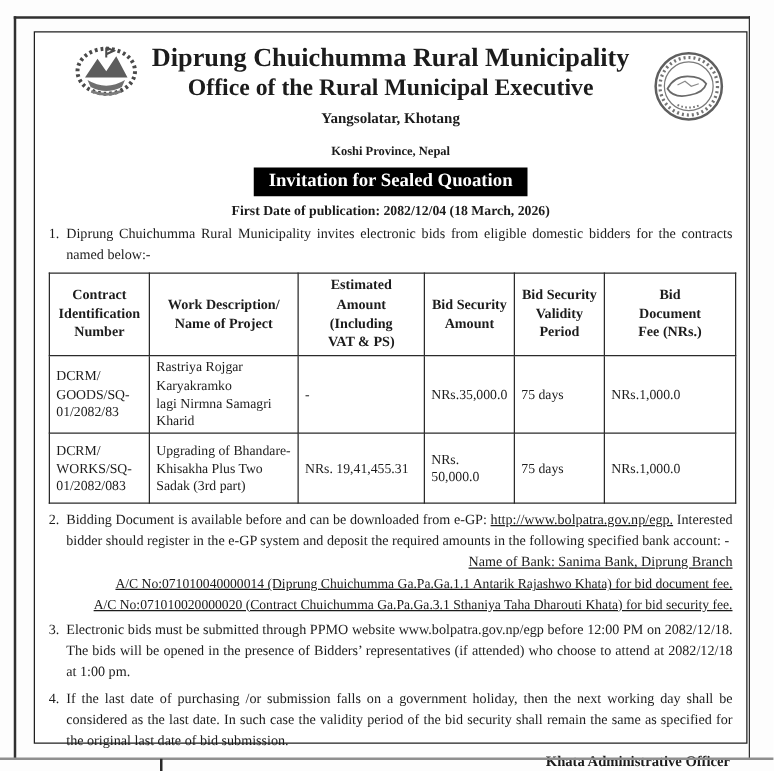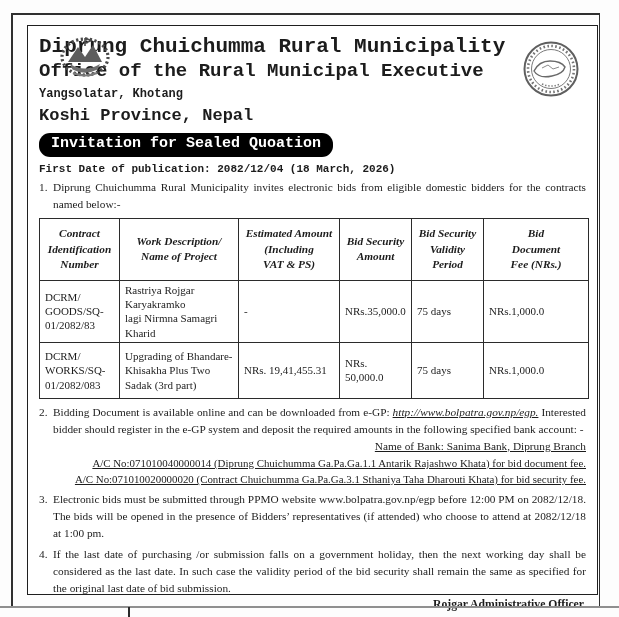--- a/index.html
+++ b/index.html
@@ -12,48 +12,48 @@
     border-left:2px solid #303030;border-top:2px solid #303030;border-right:1.5px solid #303030;
     box-sizing:border-box;
   }
   .doc-box{
     position:absolute;left:27px;top:25px;width:571px;height:570px;background:#ffffff;
     border:1.6px solid #1f1f1f;box-sizing:border-box;padding:5px 11px 6px;
   }
   .bottom-rule{position:absolute;left:0;top:606px;width:619px;height:2px;background:#8f8f8f;}
   .bottom-tick{position:absolute;left:128px;top:607px;width:2px;height:10px;background:#2a2a2a;}
 
-  .hdr{position:relative;font-family:Liberation Mono, monospace;}
+  .hdr{position:relative;text-align:center;}
   .emblem-left{position:absolute;left:20px;top:4px;width:52px;height:46px;}
   .seal-right{position:absolute;right:6px;top:9px;width:58px;height:58px;}
   .title1{font-size:21px;font-weight:bold;line-height:1.2;padding-top:3px;}
   .title2{font-size:19px;font-weight:bold;line-height:1.2;margin-top:1px;}
   .addr{font-size:12px;font-weight:bold;line-height:1.35;margin-top:3px;}
-  .addr2{font-size:17px;font-weight:bold;line-height:1.35;margin-top:3px;}
+  .addr2{font-size:10px;font-weight:bold;line-height:1.35;margin-top:13px;}
   .banner{
     display:inline-block;background:#000000;color:#ffffff;font-weight:bold;
-    font-size:15px;line-height:1.25;padding:2px 12px 3px;margin-top:5px;border-radius:11px;
+    font-size:15px;line-height:1.25;padding:2px 12px 3px;margin-top:5px;
   }
   .pubdate{font-size:11px;font-weight:bold;margin-top:6px;}
 
   .para{display:flex;font-size:11.3px;line-height:1.5;margin-top:4px;text-align:justify;}
   .para .num{flex:0 0 14px;}
   .para .ptx{flex:1;}
   .bank-line{padding-left:9px;text-align:right;text-decoration:underline;}
   .bank-ac{white-space:nowrap;font-size:10.9px;}
-  .egp-link{color:#1c1c1c;text-decoration:underline;font-style:italic;}
+  .egp-link{color:#1c1c1c;text-decoration:underline;}
 
   table.contracts{border-collapse:collapse;width:100%;margin:5px 0 5px;font-size:11px;table-layout:fixed;}
   table.contracts th,table.contracts td{
     border:1.2px solid #2b2b2b;padding:2px 5px;vertical-align:middle;
     white-space:pre-line;overflow:hidden;
   }
   table.contracts th{font-weight:bold;text-align:center;font-size:11.3px;line-height:1.35;}
   table.contracts td{text-align:left;line-height:1.3;}
-  tr.hdr-row{height:62px;font-style:italic;} tr.row1{height:62px;} tr.row2{height:56px;}
+  tr.hdr-row{height:62px;} tr.row1{height:62px;} tr.row2{height:56px;}
 
   .signature{font-size:11.7px;font-weight:bold;text-align:right;margin-top:1px;padding-right:2px;}
 </style>
 </head>
 <body>
 
 <div class="canvas">
   <div class="outer-frame"></div>
 
   <div class="doc-box">
@@ -141,36 +141,36 @@
         <td>NRs. 50,000.0</td>
         <td>75 days</td>
         <td>NRs.1,000.0</td>
       </tr>
     </tbody>
       </table>
 
     <div class="para">
       <span class="num">2.</span>
       <span class="ptx">
-        <span>Bidding Document is available online and can be downloaded from e-GP: </span><a href="#" class="egp-link">http://www.bolpatra.gov.np/egp.</a>
+        <span>Bidding Document is available before and can be downloaded from e-GP: </span><a href="#" class="egp-link">http://www.bolpatra.gov.np/egp.</a>
         <span>Interested bidder should register in the e-GP system and deposit the required amounts in the following specified bank account: -</span>
         <span class="bank-line" style="display:block">Name of Bank: Sanima Bank, Diprung Branch</span>
         <span class="bank-line bank-ac" style="display:block">A/C No:071010040000014 (Diprung Chuichumma Ga.Pa.Ga.1.1 Antarik Rajashwo Khata) for bid document fee.</span>
         <span class="bank-line bank-ac" style="display:block">A/C No:071010020000020 (Contract Chuichumma Ga.Pa.Ga.3.1 Sthaniya Taha Dharouti Khata) for bid security fee.</span>
       </span>
     </div>
 
     <div class="para">
       <span class="num">3.</span>
       <span class="ptx">Electronic bids must be submitted through PPMO website www.bolpatra.gov.np/egp before 12:00 PM on 2082/12/18. The bids will be opened in the presence of Bidders’ representatives (if attended) who choose to attend at 2082/12/18 at 1:00 pm.</span>
     </div>
 
     <div class="para">
       <span class="num">4.</span>
       <span class="ptx">If the last date of purchasing /or submission falls on a government holiday, then the next working day shall be considered as the last date. In such case the validity period of the bid security shall remain the same as specified for the original last date of bid submission.</span>
     </div>
 
-    <div class="signature">Rojgar Administrative Officer</div>
+    <div class="signature">Khata Administrative Officer</div>
   </div>
 
   <div class="bottom-rule"></div>
   <div class="bottom-tick"></div>
 </div>
 
 </body></html>

